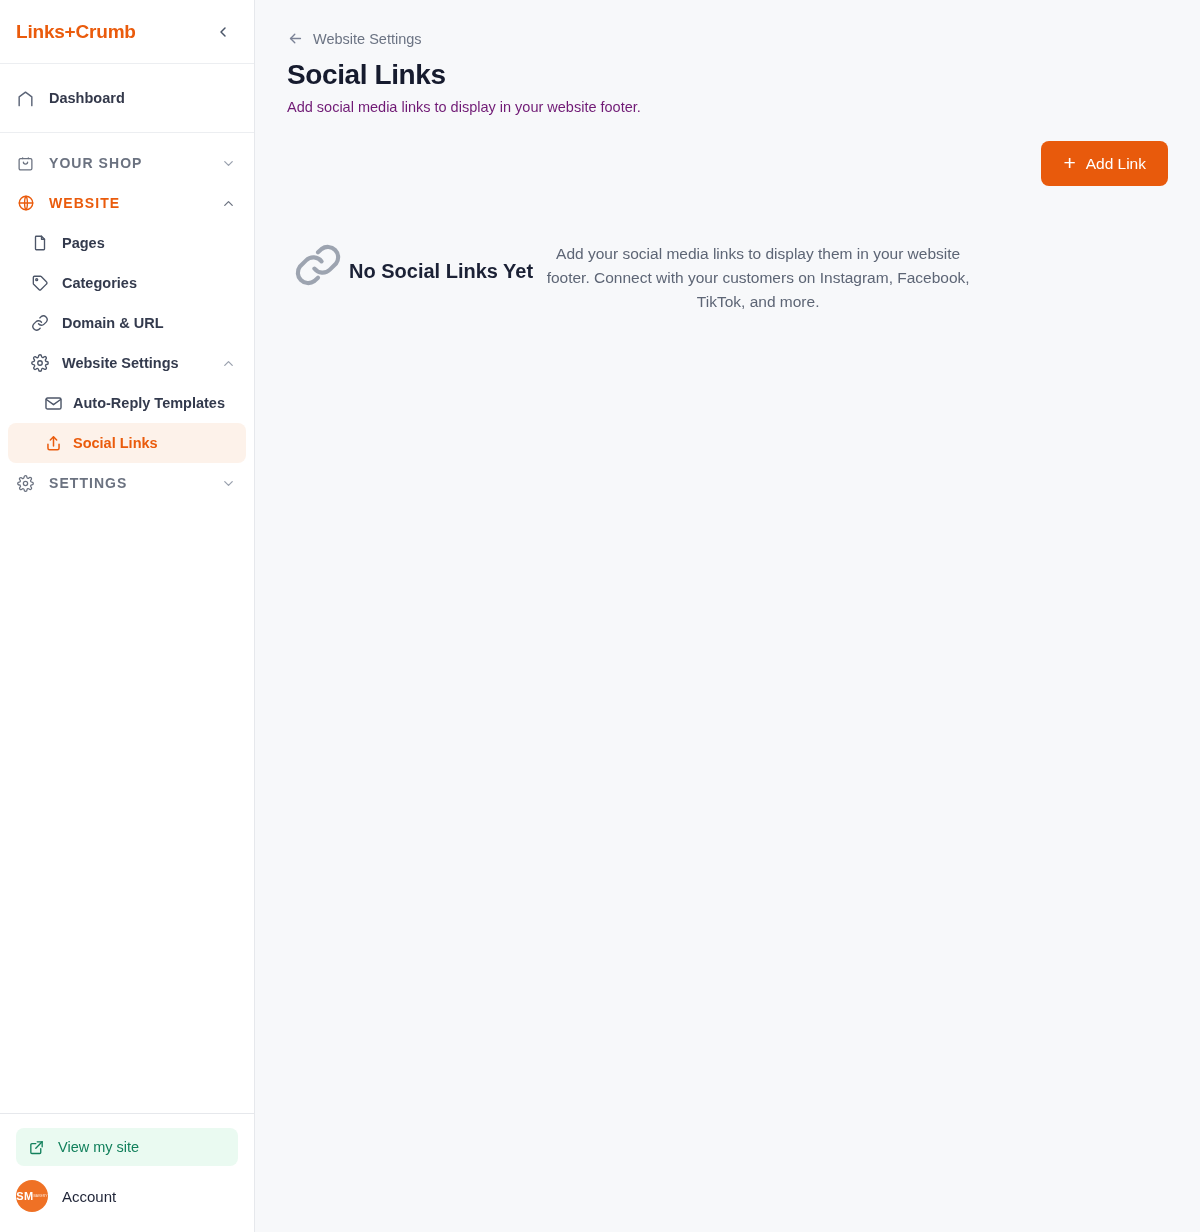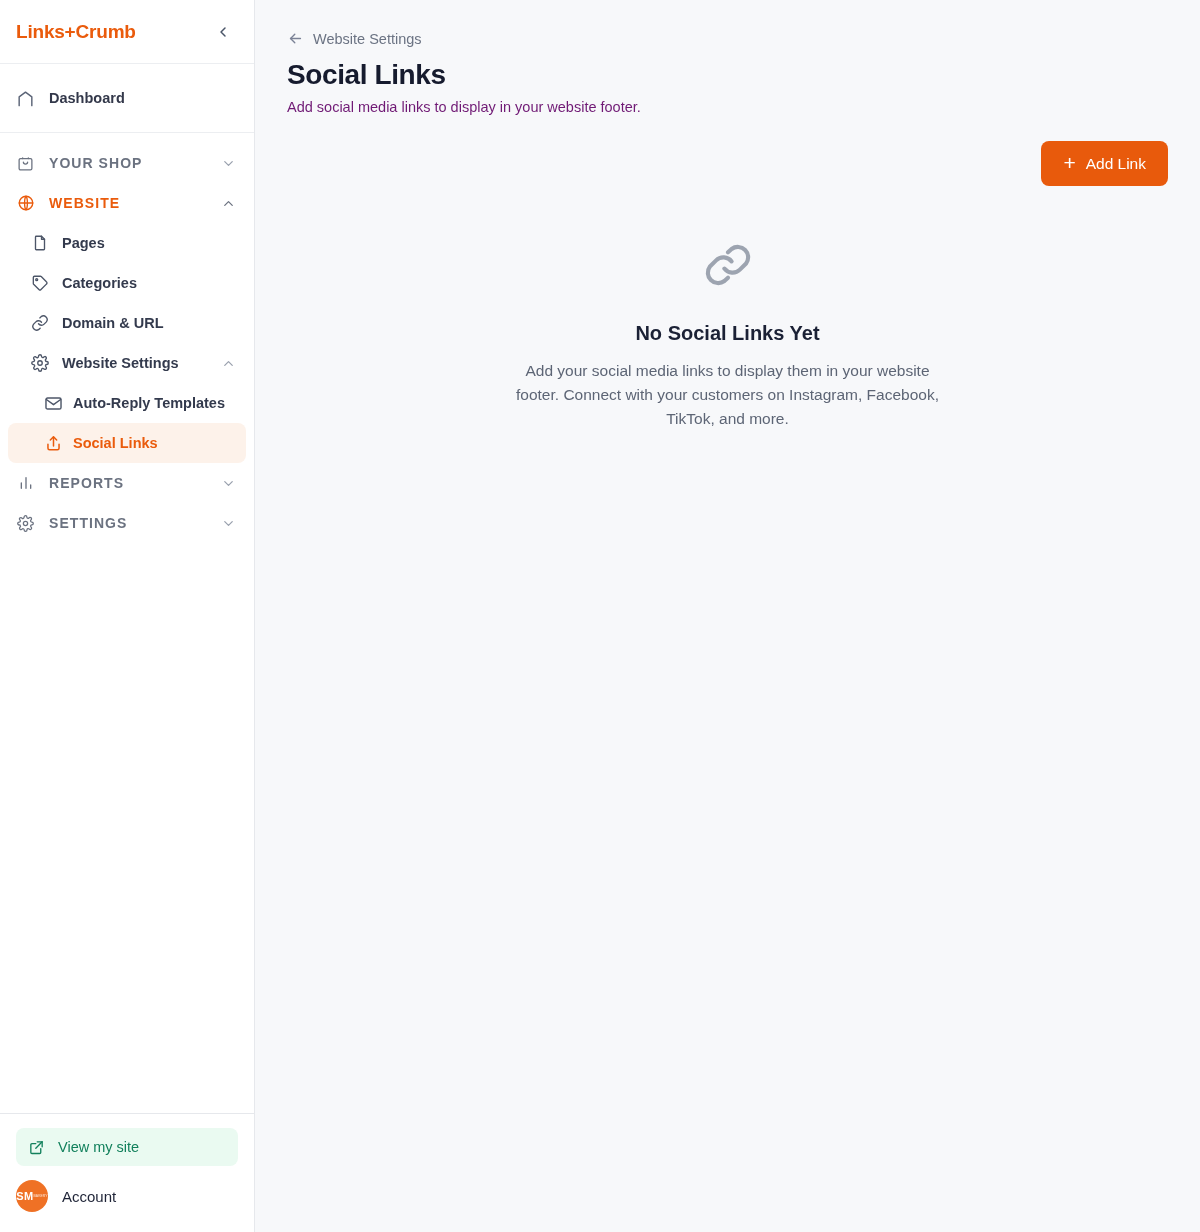--- a/index.html
+++ b/index.html
@@ -264,21 +264,20 @@
   .add-btn .plus {
     font-size: 21px;
     line-height: 1;
     font-weight: 400;
     margin-top: -2px;
   }
 
   .empty-state {
     margin-top: 48px;
     display: flex;
-    flex-direction: column;
     align-items: center;
     text-align: center;
   }
 
   .empty-icon {
     color: #9da4b0;
     margin-bottom: 22px;
   }
 
   .empty-title {
@@ -420,35 +419,20 @@
           <span class="ico">
             <svg width="19" height="19" viewBox="0 0 24 24" fill="none" stroke="currentColor" stroke-width="1.9" stroke-linecap="round" stroke-linejoin="round">
               <path d="M5 13v5a2 2 0 0 0 2 2h10a2 2 0 0 0 2-2v-5"></path>
               <path d="M12 15V4"></path>
               <polyline points="8 7.5 12 3.5 16 7.5"></polyline>
             </svg>
           </span>
           <span class="lbl">Social Links</span>
         </div>
 
-        <div class="nav-row group-row">
-          <span class="ico">
-            <svg width="16" height="16" viewBox="0 0 24 24" fill="none" stroke="currentColor" stroke-width="2" stroke-linecap="round" stroke-linejoin="round">
-              <path d="M5 20V12"></path>
-                <path d="M12 20V4"></path>
-                <path d="M19 20v-5"></path>
-            </svg>
-          </span>
-          <span class="lbl">REPORTS</span>
-          <span class="chev">
-            <svg width="15" height="15" viewBox="0 0 24 24" fill="none" stroke="currentColor" stroke-width="2" stroke-linecap="round" stroke-linejoin="round">
-              <polyline points="6 9 12 15 18 9"></polyline>
-            </svg>
-          </span>
-        </div>
 
         <div class="nav-row group-row">
           <span class="ico">
             <svg width="17" height="17" viewBox="0 0 24 24" fill="none" stroke="currentColor" stroke-width="1.8" stroke-linecap="round" stroke-linejoin="round">
               <circle cx="12" cy="12" r="3"></circle>
               <path d="M19.4 15a1.6 1.6 0 0 0 .3 1.8l.1.1a2 2 0 1 1-2.8 2.8l-.1-.1a1.6 1.6 0 0 0-1.8-.3 1.6 1.6 0 0 0-1 1.5v.2a2 2 0 1 1-4 0v-.1a1.6 1.6 0 0 0-1-1.5 1.6 1.6 0 0 0-1.8.3l-.1.1a2 2 0 1 1-2.8-2.8l.1-.1a1.6 1.6 0 0 0 .3-1.8 1.6 1.6 0 0 0-1.5-1H3a2 2 0 1 1 0-4h.1a1.6 1.6 0 0 0 1.5-1 1.6 1.6 0 0 0-.3-1.8l-.1-.1a2 2 0 1 1 2.8-2.8l.1.1a1.6 1.6 0 0 0 1.8.3H9a1.6 1.6 0 0 0 1-1.5V3a2 2 0 1 1 4 0v.1a1.6 1.6 0 0 0 1 1.5 1.6 1.6 0 0 0 1.8-.3l.1-.1a2 2 0 1 1 2.8 2.8l-.1.1a1.6 1.6 0 0 0-.3 1.8V9a1.6 1.6 0 0 0 1.5 1h.2a2 2 0 1 1 0 4h-.1a1.6 1.6 0 0 0-1.5 1z"></path>
             </svg>
           </span>
           <span class="lbl">SETTINGS</span>
           <span class="chev">

